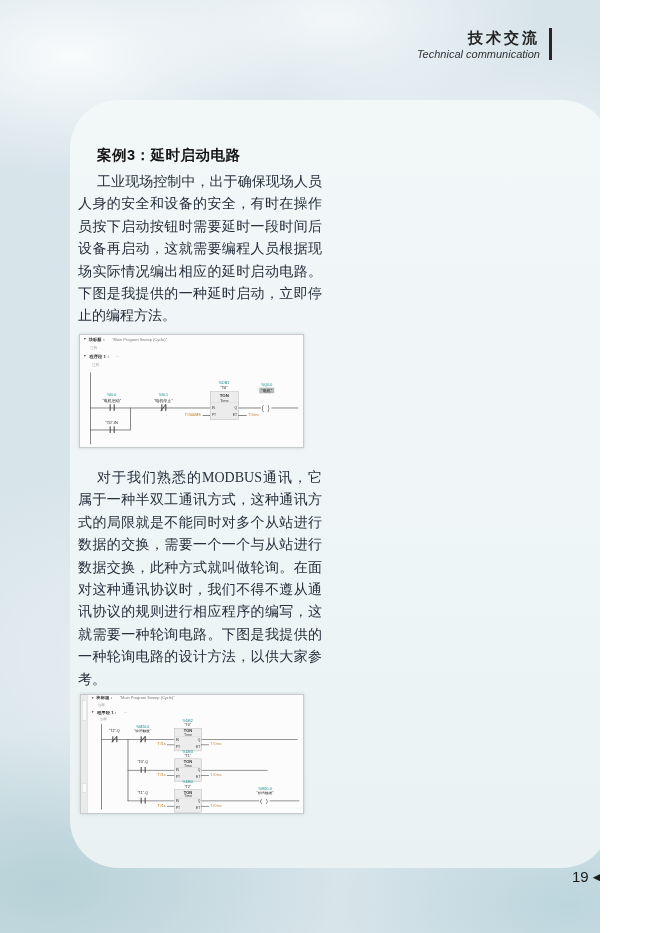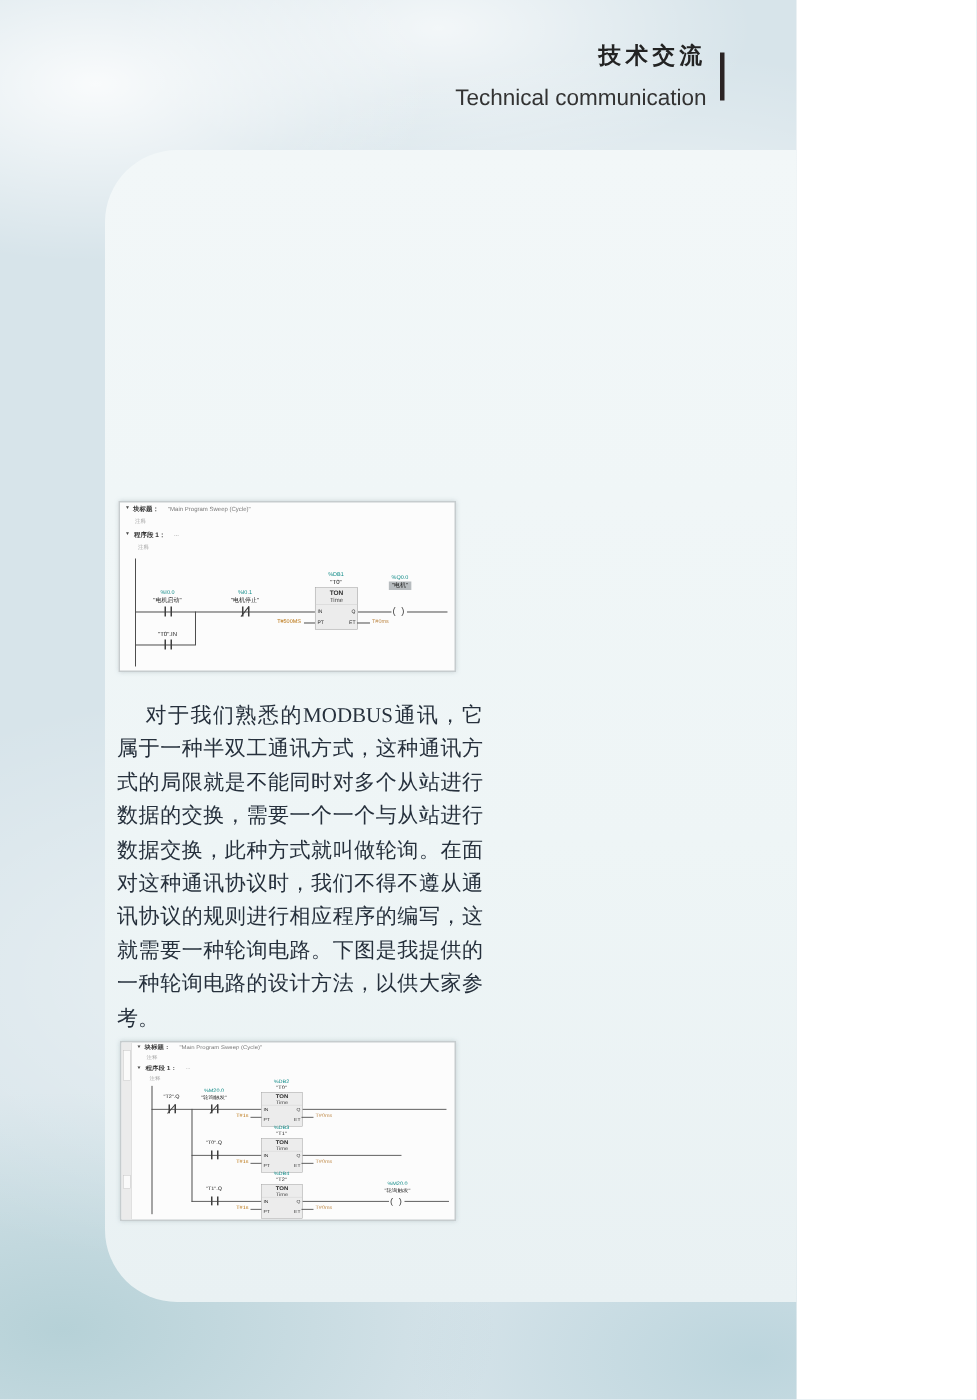--- a/index.html
+++ b/index.html
@@ -1,32 +1,32 @@
 <!DOCTYPE html>
 <html><head>
 <meta charset="utf-8">
 <style>
   html,body{margin:0;padding:0;}
   .page{
-    position:relative; width:531px; height:933px; overflow:hidden;
+    position:relative; width:600px; height:933px; overflow:hidden;
     font-family:"Liberation Sans","DejaVu Sans",sans-serif;
     background-color:#d7e4ea;
     background-image:
       radial-gradient(ellipse 320px 170px at 12% 6%, rgba(255,255,255,.85), transparent 70%),
       radial-gradient(ellipse 420px 220px at 80% 20%, rgba(255,255,255,.6), transparent 70%),
       radial-gradient(ellipse 520px 280px at 35% 70%, rgba(255,255,255,.45), transparent 70%),
       radial-gradient(ellipse 400px 220px at 8% 95%, rgba(164,199,205,.65), transparent 72%),
       radial-gradient(ellipse 330px 180px at 95% 97%, rgba(170,203,212,.6), transparent 70%),
       radial-gradient(ellipse 300px 140px at 55% 2%, rgba(255,255,255,.7), transparent 70%);
   }
   
   .hdr{position:absolute; top:28px; right:48px; display:flex; align-items:center;}
   .hdr-text{text-align:right; padding-right:9px;}
   .hdr-cn{font-size:15px; font-weight:700; color:#232323; letter-spacing:3px;}
-  .hdr-en{font-size:15px; color:#333; margin-top:10px;}
+  .hdr-en{font-size:11px; color:#333; margin-top:0;font-style:italic;}
   .hdr-bar{width:3px; height:32px; background:#2b2424;}
   
   .card{
     position:absolute; left:70px; top:100px; width:540px; height:768px;
     background:linear-gradient(180deg,#f2f7f8 0%,#eef5f6 60%,#e9f1f3 100%);
     border-radius:48px;
   }
   
   .txtblock{position:absolute;}
   .case-h{
@@ -84,20 +84,24 @@
   <div class="hdr">
     <div class="hdr-text">
       <div class="hdr-cn">技术交流</div>
       <div class="hdr-en">Technical communication</div>
     </div>
     <div class="hdr-bar"></div>
   </div>
 
   <div class="card"></div>
 
+  <div class="txtblock" style="left:78px; top:146px; width:244px;">
+    <h3 class="case-h">案例3：延时启动电路</h3>
+    <p class="para">工业现场控制中，出于确保现场人员人身的安全和设备的安全，有时在操作员按下启动按钮时需要延时一段时间后设备再启动，这就需要编程人员根据现场实际情况编出相应的延时启动电路。下图是我提供的一种延时启动，立即停止的编程方法。</p>
+  </div>
 
 
   <div class="plc p1" style="left:79px; top:334px; width:223px; height:112px;">
     <div class="plc-inner">
 
       <span class="abs tri" style="left:10px; top:6px;">▼</span>
       <span class="abs blk-lbl" style="left:26px; top:4px;">块标题：</span>
       <span class="abs blk-val" style="left:96px; top:6px;">"Main Program Sweep (Cycle)"</span>
       <span class="abs cmt" style="left:30px; top:30px;">注释</span>
       <span class="abs tri" style="left:10px; top:58px;">▼</span>

